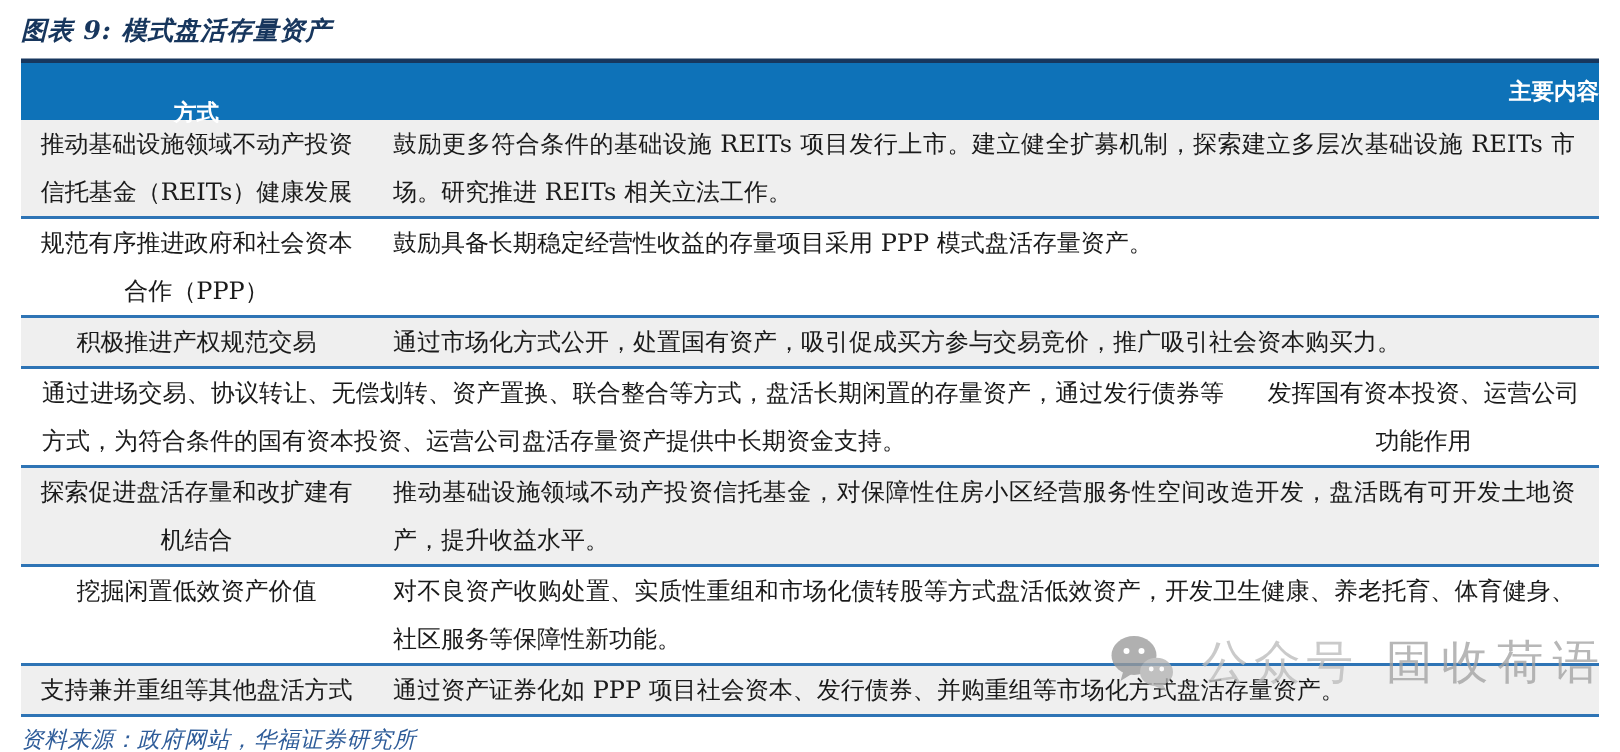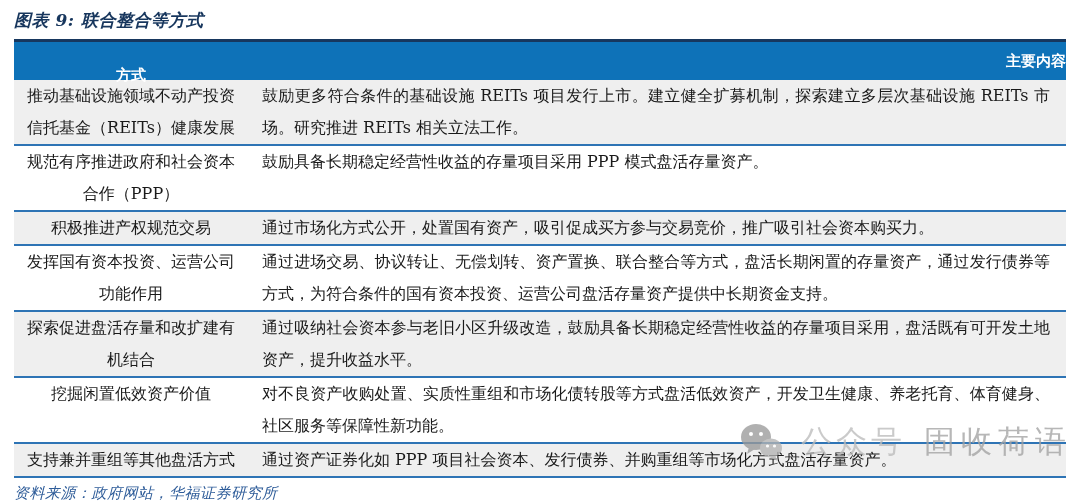--- a/index.html
+++ b/index.html
@@ -89,21 +89,21 @@
     font-size: 31px;
     color: #a3a3a3;
     letter-spacing: 6px;
     font-weight: 400;
   }
   .wm-icon { width: 44px; height: 40px; }
 </style>
 </head>
 <body>
 
-<div class="figure-title">图表 9: 联合整合等方式</div>
+<div class="figure-title">图表 9: 模式盘活存量资产</div>
 
 <div class="table-wrap">
   <div class="table-header">
     <div class="col-method">方式</div>
     <div class="col-content">主要内容</div>
   </div>
   <div>
   <div class="table-row">
     <div class="cell cell-method">推动基础设施领域不动产投资信托基金（REITs）健康发展</div>
     <div class="cell cell-content">鼓励更多符合条件的基础设施 REITs 项目发行上市。建立健全扩募机制，探索建立多层次基础设施 REITs 市场。研究推进 REITs 相关立法工作。</div>
@@ -113,27 +113,27 @@
     <div class="cell cell-method">规范有序推进政府和社会资本合作（PPP）</div>
     <div class="cell cell-content">鼓励具备长期稳定经营性收益的存量项目采用 PPP 模式盘活存量资产。</div>
   </div>
 
   <div class="table-row">
     <div class="cell cell-method">积极推进产权规范交易</div>
     <div class="cell cell-content">通过市场化方式公开，处置国有资产，吸引促成买方参与交易竞价，推广吸引社会资本购买力。</div>
   </div>
 
   <div class="table-row">
+    <div class="cell cell-content">通过进场交易、协议转让、无偿划转、资产置换、联合整合等方式，盘活长期闲置的存量资产，通过发行债券等方式，为符合条件的国有资本投资、运营公司盘活存量资产提供中长期资金支持。</div>
     <div class="cell cell-method">发挥国有资本投资、运营公司功能作用</div>
-    <div class="cell cell-content">通过进场交易、协议转让、无偿划转、资产置换、联合整合等方式，盘活长期闲置的存量资产，通过发行债券等方式，为符合条件的国有资本投资、运营公司盘活存量资产提供中长期资金支持。</div>
   </div>
 
   <div class="table-row">
     <div class="cell cell-method">探索促进盘活存量和改扩建有机结合</div>
-    <div class="cell cell-content">通过吸纳社会资本参与老旧小区升级改造，鼓励具备长期稳定经营性收益的存量项目采用，盘活既有可开发土地资产，提升收益水平。</div>
+    <div class="cell cell-content">推动基础设施领域不动产投资信托基金，对保障性住房小区经营服务性空间改造开发，盘活既有可开发土地资产，提升收益水平。</div>
   </div>
 
   <div class="table-row">
     <div class="cell cell-method">挖掘闲置低效资产价值</div>
     <div class="cell cell-content">对不良资产收购处置、实质性重组和市场化债转股等方式盘活低效资产，开发卫生健康、养老托育、体育健身、社区服务等保障性新功能。</div>
   </div>
 
   <div class="table-row">
     <div class="cell cell-method">支持兼并重组等其他盘活方式</div>
     <div class="cell cell-content">通过资产证券化如 PPP 项目社会资本、发行债券、并购重组等市场化方式盘活存量资产。</div>

